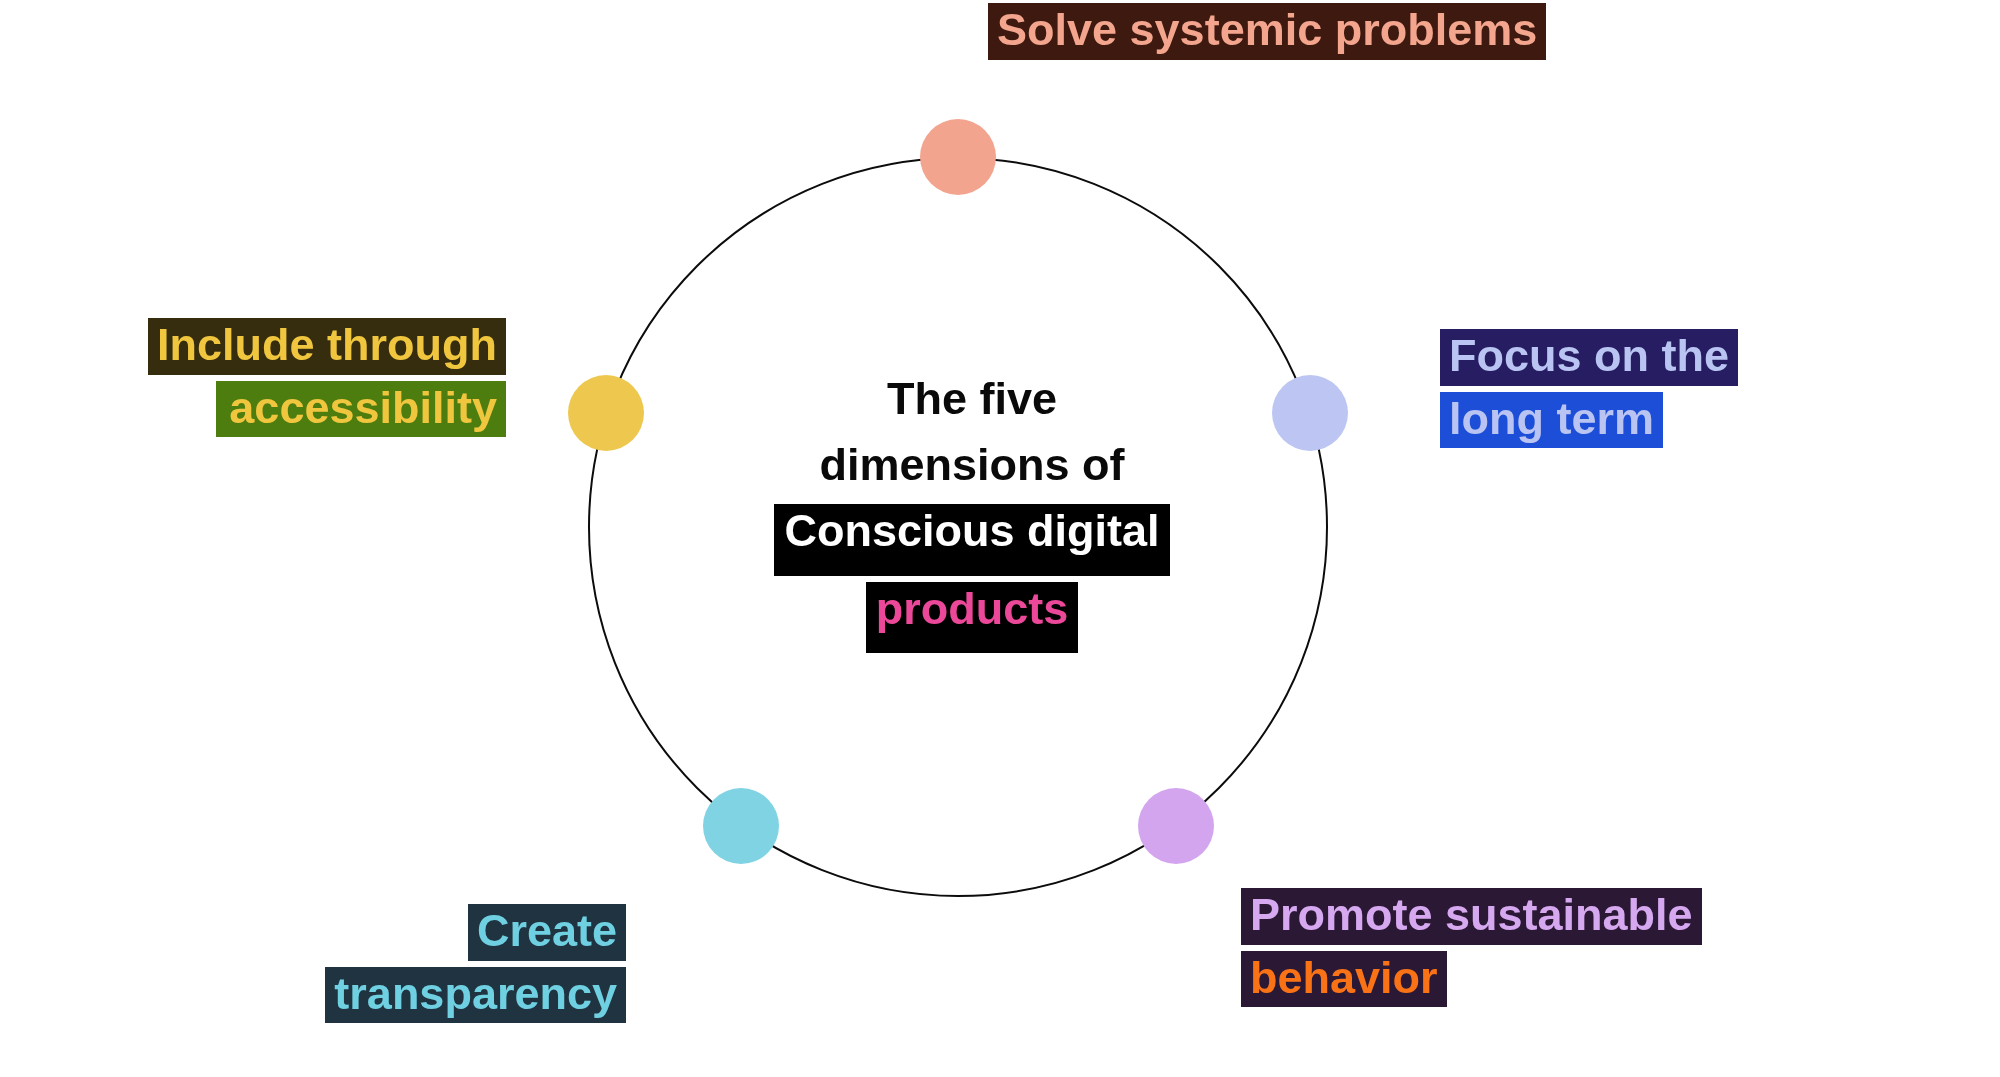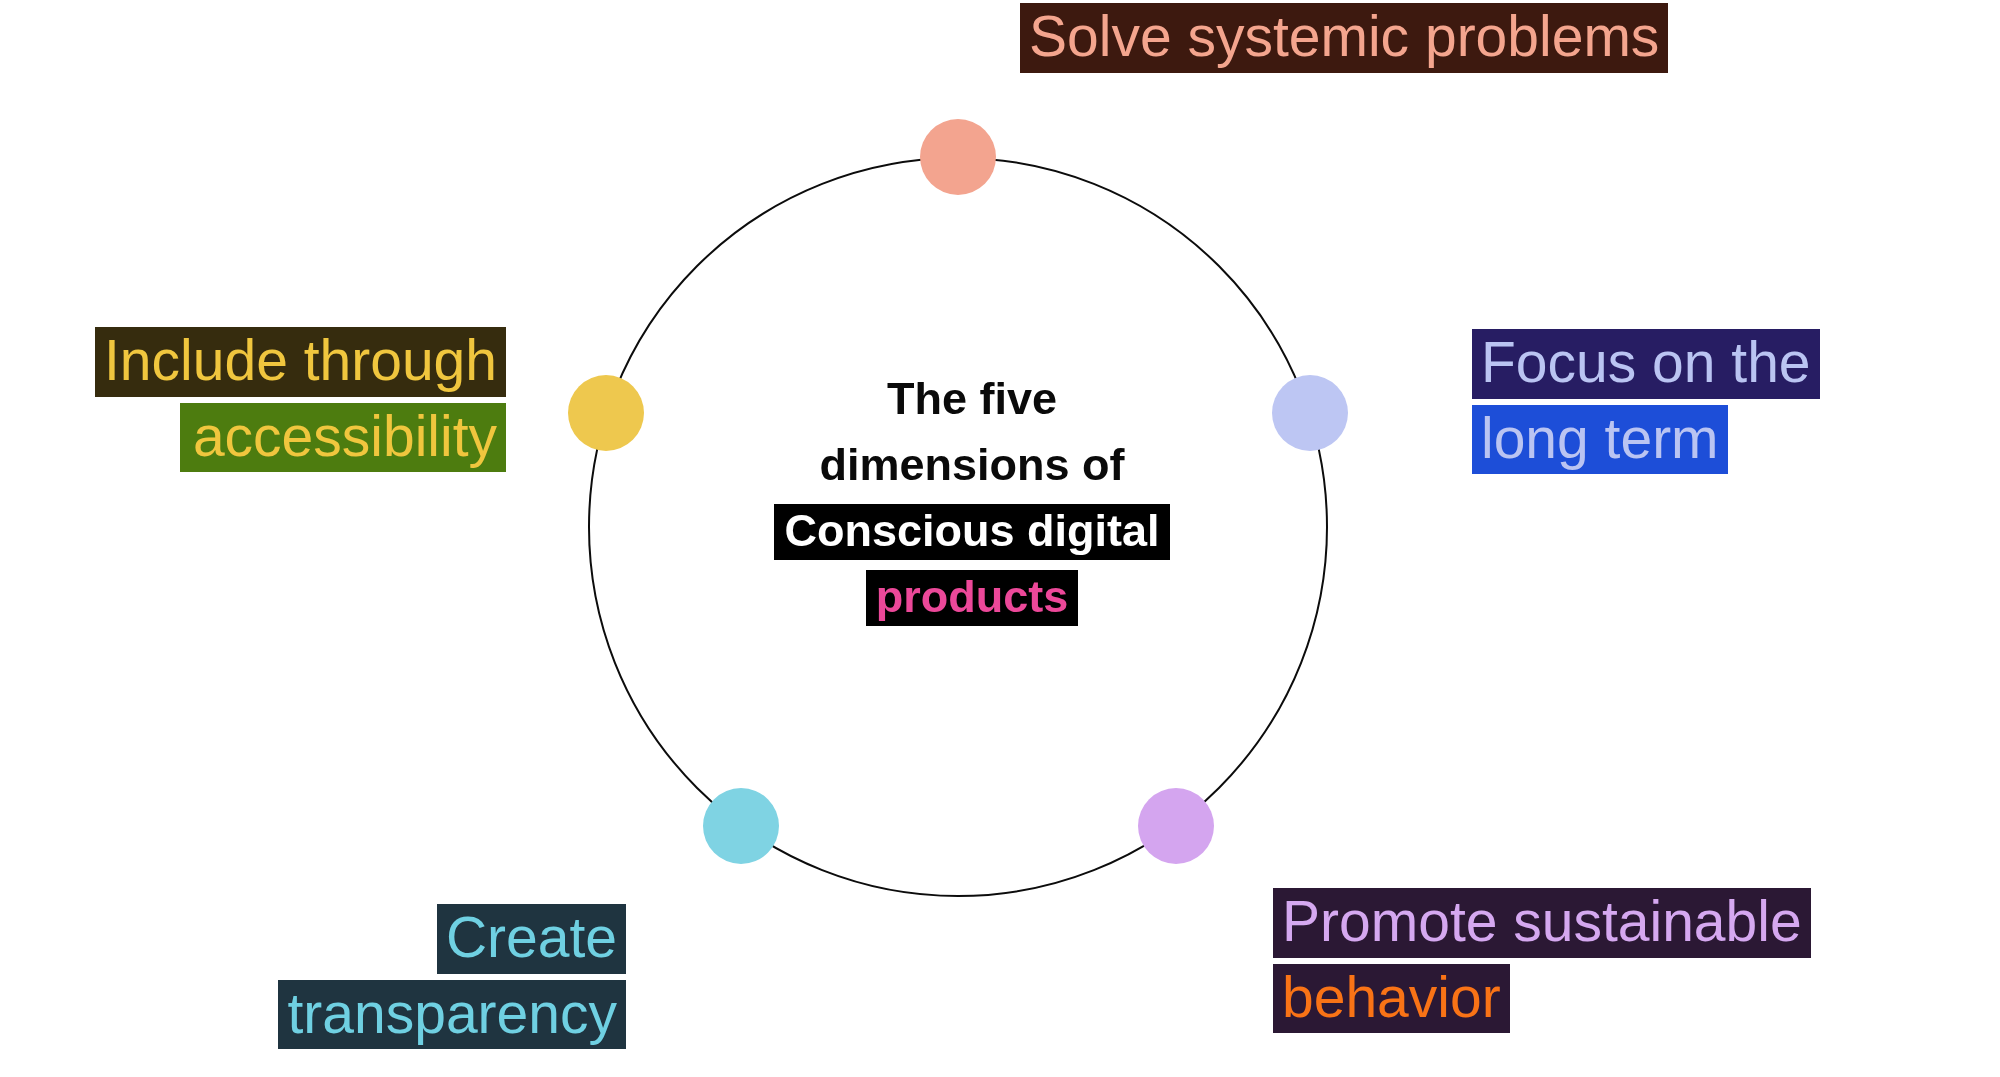--- a/index.html
+++ b/index.html
@@ -32,52 +32,51 @@
     border-radius: 50%;
   }
   .dot-top          { left: 920px;  top: 119px; }
   .dot-right        { left: 1272px; top: 375px; }
   .dot-left         { left: 568px;  top: 375px; }
   .dot-bottom-right { left: 1138px; top: 788px; }
   .dot-bottom-left  { left: 703px;  top: 788px; }
 
   .dim-label {
     position: absolute;
-    font-size: 57px;
-    font-weight: normal;
+    font-size: 45px;
+    font-weight: bold;
     line-height: 1.08;
     white-space: nowrap;
-    margin-left: 32px;
   }
   .dim-label .line { display: block; margin-bottom: 6px; }
   .dim-label .hl {
     display: inline-block;
     padding: 3px 9px 5px 9px;
   }
   .label-top          { left: 988px;  top: 3px; }
   .label-right        { left: 1440px; top: 329px; text-align: left; }
-  .label-left         { right: 1494px; top: 327px; text-align: right; }
+  .label-left         { right: 1494px; top: 318px; text-align: right; }
   .label-bottom-right { left: 1241px; top: 888px; text-align: left; }
   .label-bottom-left  { right: 1374px; top: 904px; text-align: right; }
 
   .center-title {
     position: absolute;
     left: 672px;
     top: 366px;
     width: 600px;
     text-align: center;
     font-size: 45px;
     font-weight: bold;
     line-height: 66px;
     color: #0a0a0a;
   }
   .center-title .title-hl {
     display: inline-block;
     line-height: 1.1;
-    padding: 2px 10px 4px 10px;
+    padding: 2px 10px 20px 10px;
   }
 </style>
 </head>
 <body>
 
 <div class="canvas">
 
   <div class="circle-outline"></div>
 
   <div class="dot dot-top" style="background-color: rgb(243, 164, 143);"></div>

